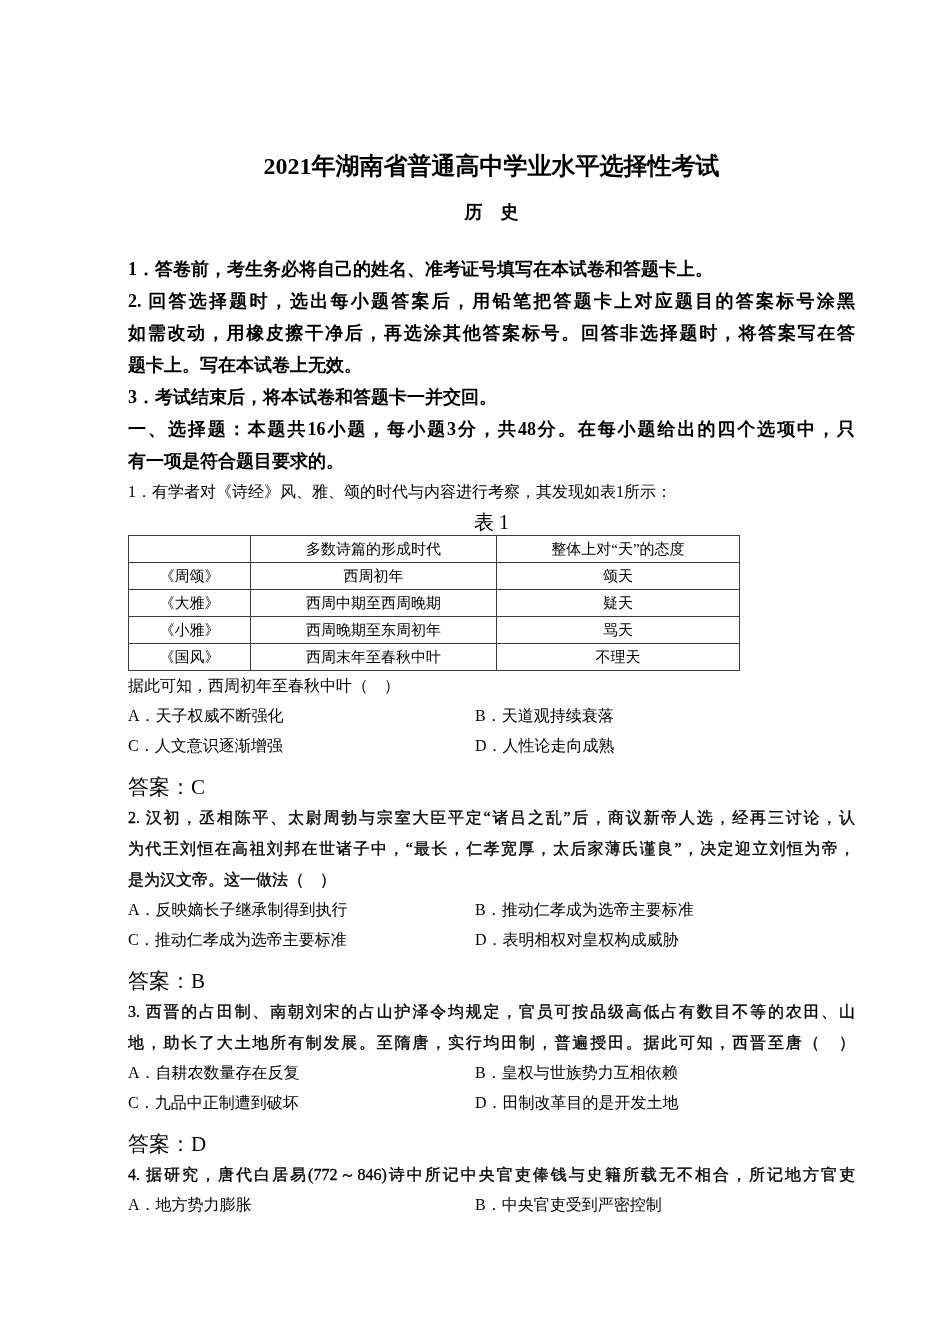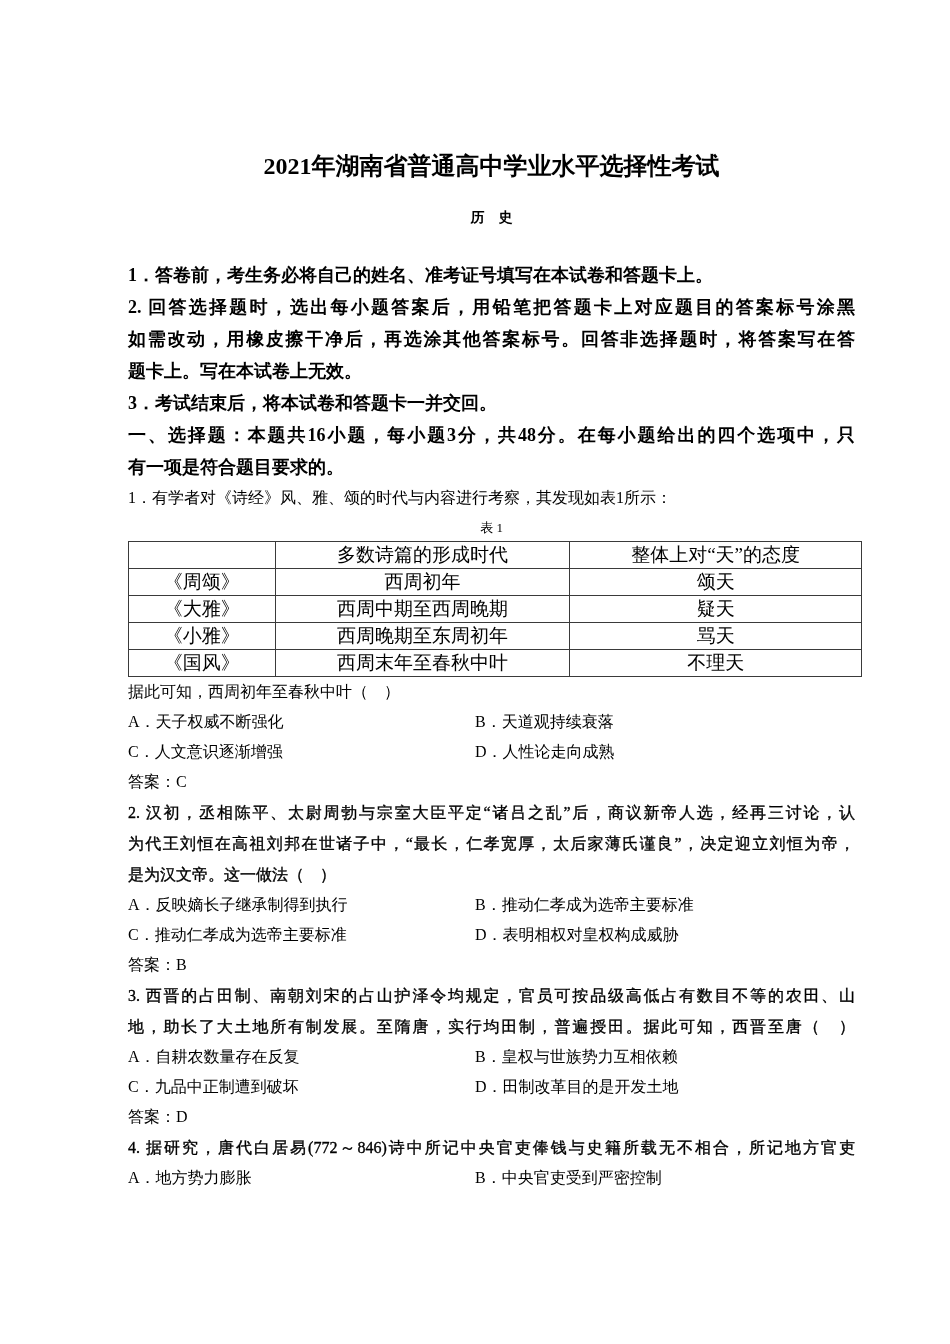--- a/index.html
+++ b/index.html
@@ -5,40 +5,40 @@
   html, body { margin: 0; padding: 0; }
   body {
     width: 950px; height: 1344px;
     background: #ffffff; color: #000000;
     font-family: "Liberation Serif", "DejaVu Serif", serif;
     overflow: hidden;
   }
   .page { padding: 150px 95px 0 128px; width: 727px; }
 
   .title { font-size: 24px; font-weight: bold; text-align: center; line-height: 33px; margin: 0; }
-  .subject { font-size: 14px; font-weight: bold; text-align: center; line-height: 30px; margin: 20px 0 0 0; }
+  .subject { font-size: 18px; font-weight: bold; text-align: center; line-height: 30px; margin: 14px 0 0 0; }
 
   .notice { margin-top: 26px; }
   .ins { font-size: 18px; font-weight: bold; line-height: 32px; }
   .fill { text-align: justify; text-align-last: justify; }
 
   .body-line { font-size: 16px; line-height: 30px; }
   .stem { font-size: 16px; line-height: 31px; -webkit-text-stroke: 0.35px #000; }
 
-  .table-caption { font-size: 13px; line-height: 26px; text-align: center; margin-top: 2px; }
-  table.q-table { width: 734px; border-collapse: collapse; font-size: 19px; table-layout: fixed; }
+  .table-caption { font-size: 20px; line-height: 26px; text-align: center; margin-top: 2px; }
+  table.q-table { width: 612px; border-collapse: collapse; font-size: 15px; table-layout: fixed; }
   table.q-table th, table.q-table td {
     border: 1px solid #3a3a3a; height: 26px; text-align: center;
     font-weight: normal; padding: 0 4px; overflow: hidden;
   }
   .col-name { width: 20%; } .col-era { width: 40.2%; } .col-att { width: 39.8%; }
 
   .opts { display: flex; font-size: 16px; line-height: 30px; }
   .opt-a { flex: 0 0 347px; } .opt-b { flex: 1; }
-  .answer { font-size: 16px; line-height: 30px; }
+  .answer { font-size: 21px; line-height: 30px; margin-top: 11px; }
 </style>
 </head>
 <body>
 
 <div class="page">
 
   <h1 class="title">2021年湖南省普通高中学业水平选择性考试</h1>
   <h2 class="subject">历　史</h2>
 
   <div class="notice">

